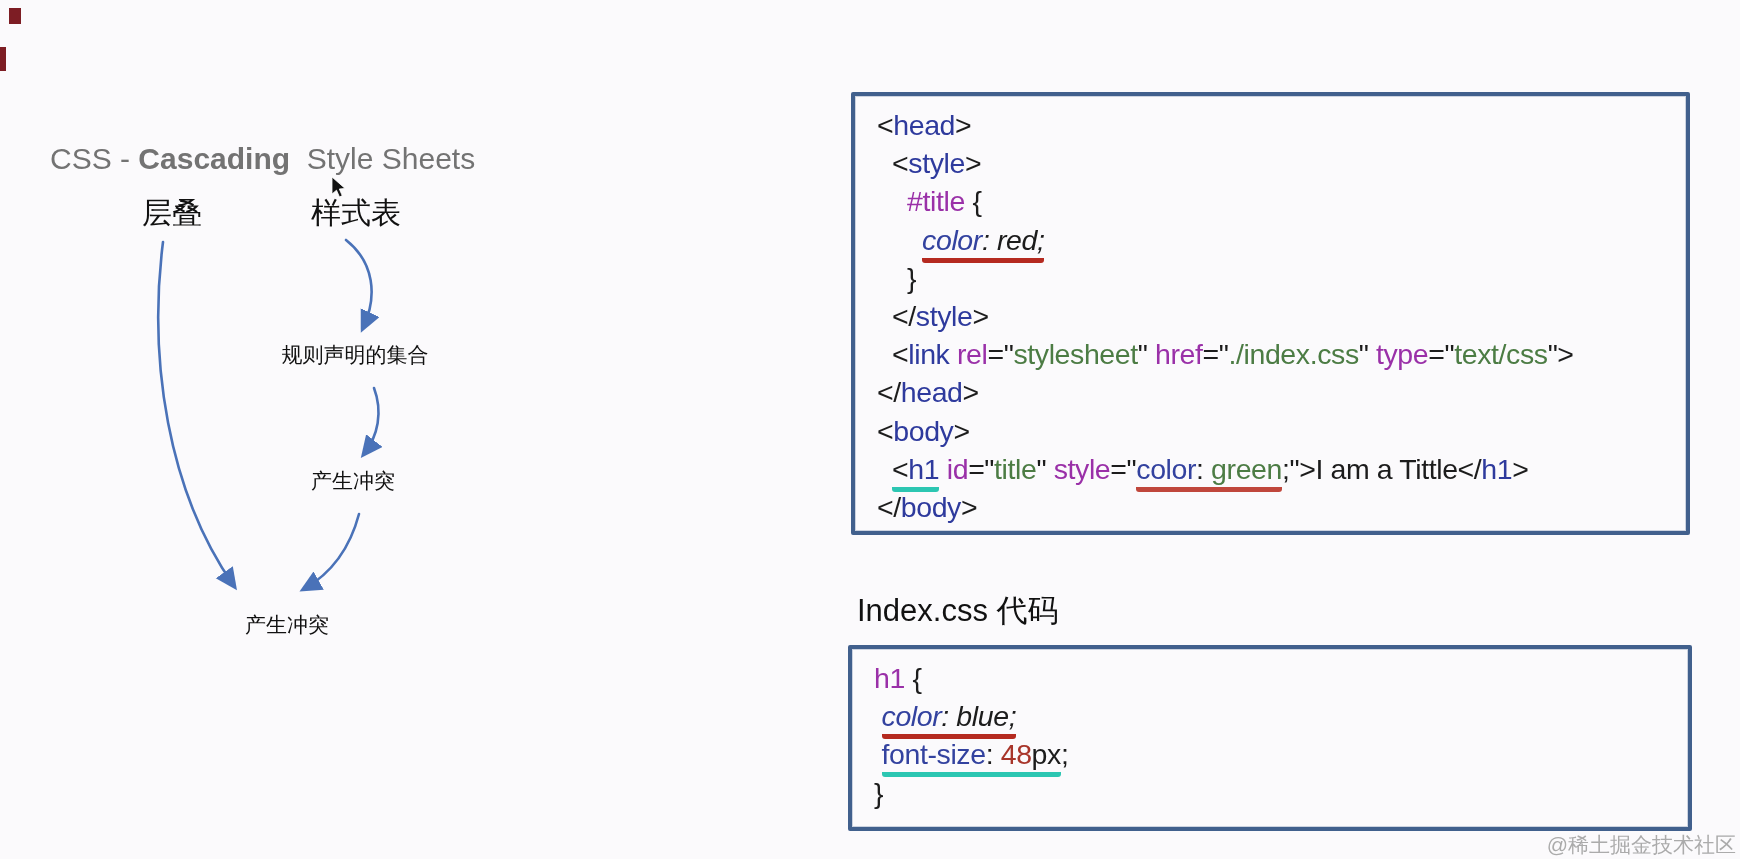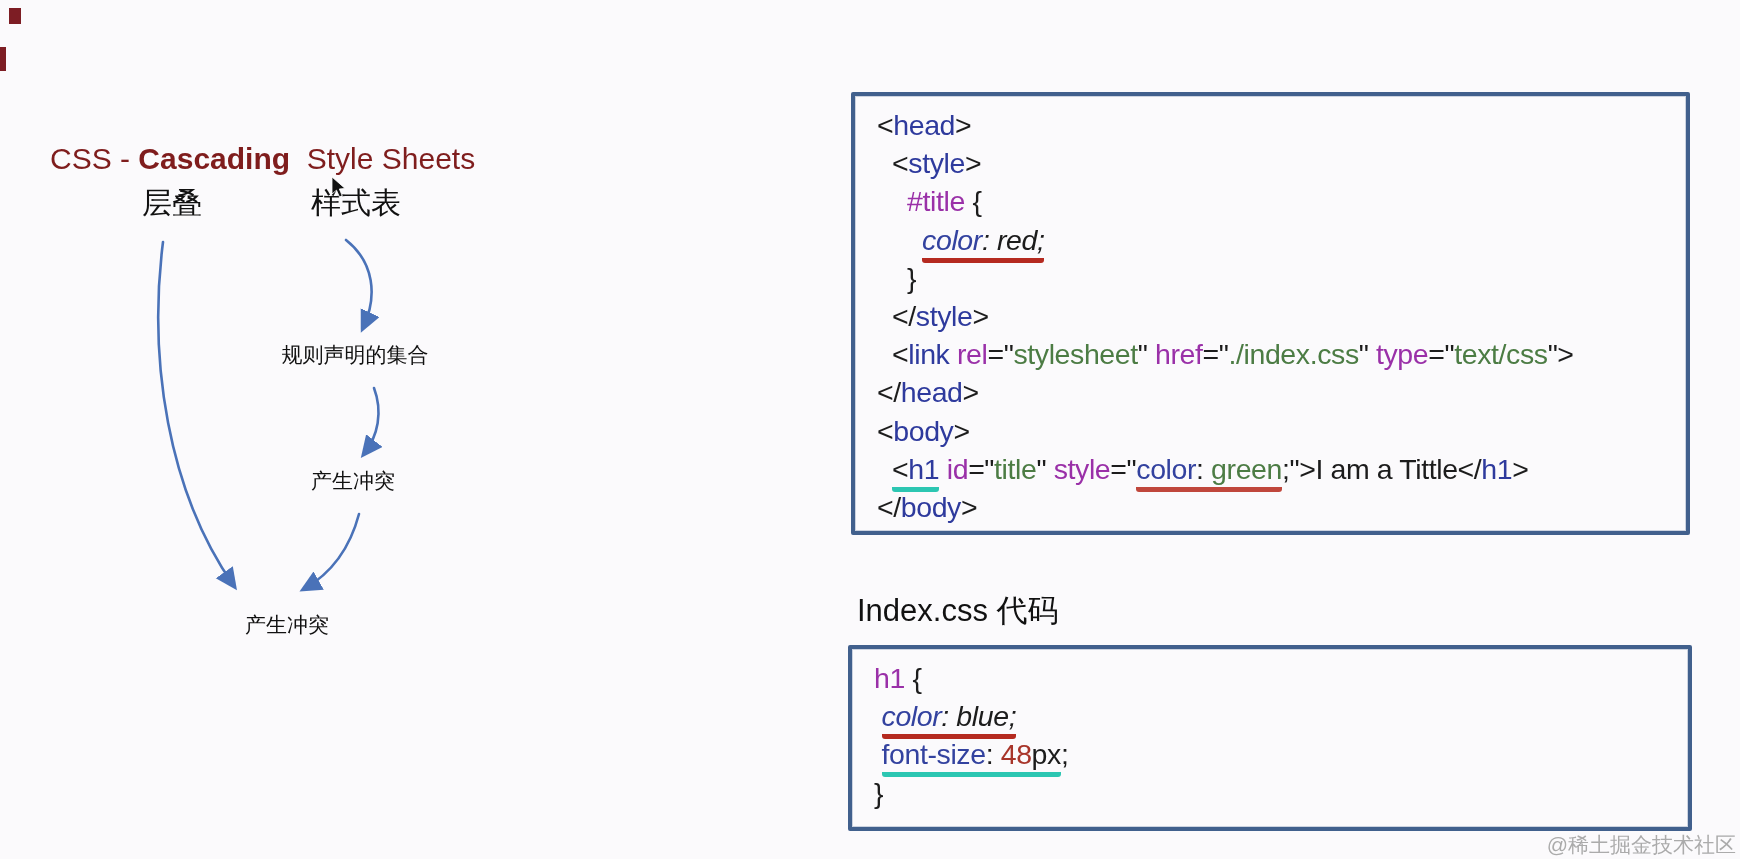--- a/index.html
+++ b/index.html
@@ -12,23 +12,23 @@
   *{margin:0;padding:0;box-sizing:border-box;}
   html,body{width:1740px;height:859px;}
   body{font-family:"Liberation Sans","DejaVu Sans",sans-serif;background:var(--background);}
   .stage{position:relative;width:1740px;height:859px;overflow:hidden;background:var(--background);color:#111;}
 
   .corner-mark{position:absolute;background:#7d1d24;}
   .corner-mark.m1{left:9px;top:8px;width:12px;height:16px;}
   .corner-mark.m2{left:0;top:47px;width:6px;height:24px;}
 
   
-  .map-title{position:absolute;left:50px;top:142px;font-size:30px;color:#7f1d1d;white-space:pre;}
+  .map-title{position:absolute;left:50px;top:142px;font-size:30px;color:#737373;white-space:pre;}
   .map-title b{font-weight:bold;}
-  .map-sub{position:absolute;top:183px;font-size:30px;color:#111;transform:translateX(-50%);white-space:nowrap;}
+  .map-sub{position:absolute;top:193px;font-size:30px;color:#111;transform:translateX(-50%);white-space:nowrap;}
   .sub-left{left:172px;}
   .sub-right{left:356px;}
   .map-node{position:absolute;font-size:21px;color:#111;transform:translateX(-50%);white-space:nowrap;}
   .node-rules{left:355px;top:341px;}
   .node-conflict{left:353px;top:467px;}
   .node-resolve{left:287px;top:611px;}
   .arrows-svg{position:absolute;left:0;top:0;width:600px;height:859px;}
   .cursor-svg{position:absolute;left:328px;top:176px;width:20px;height:24px;}
 
   

